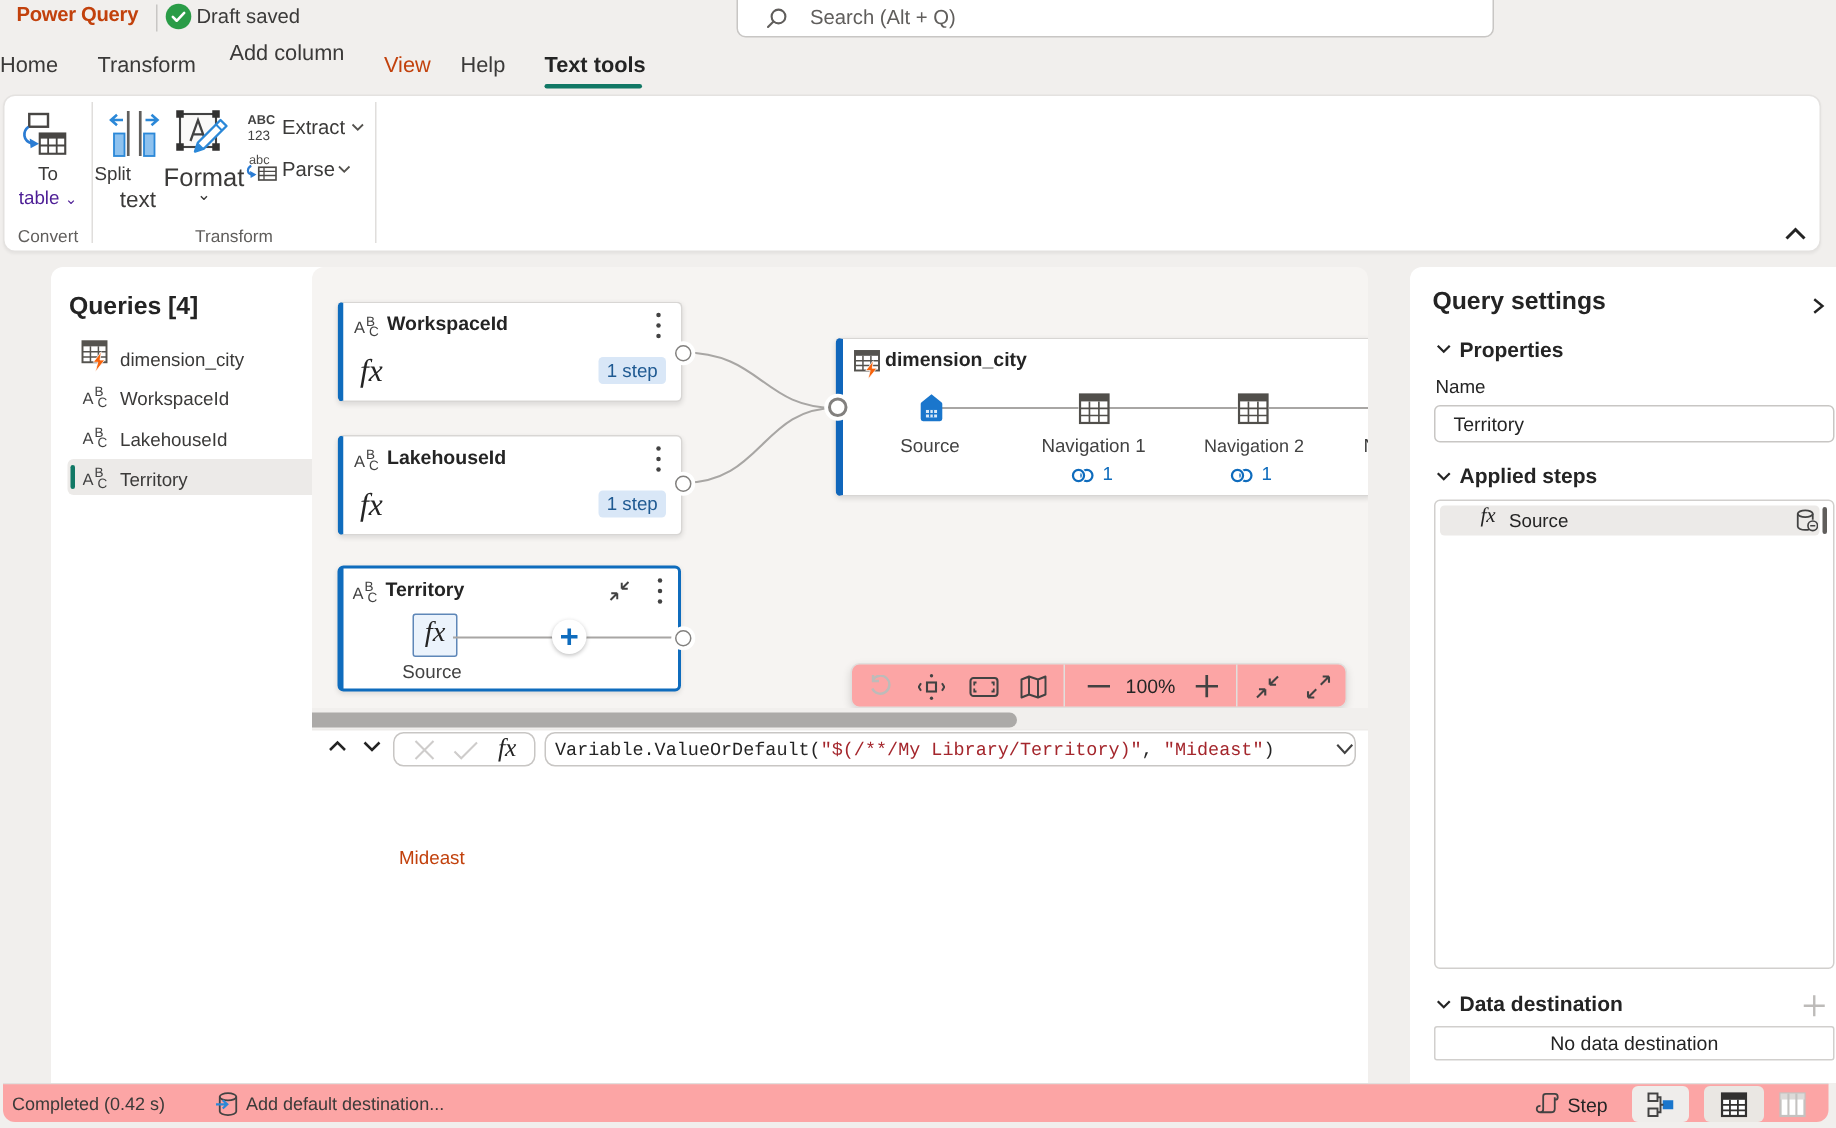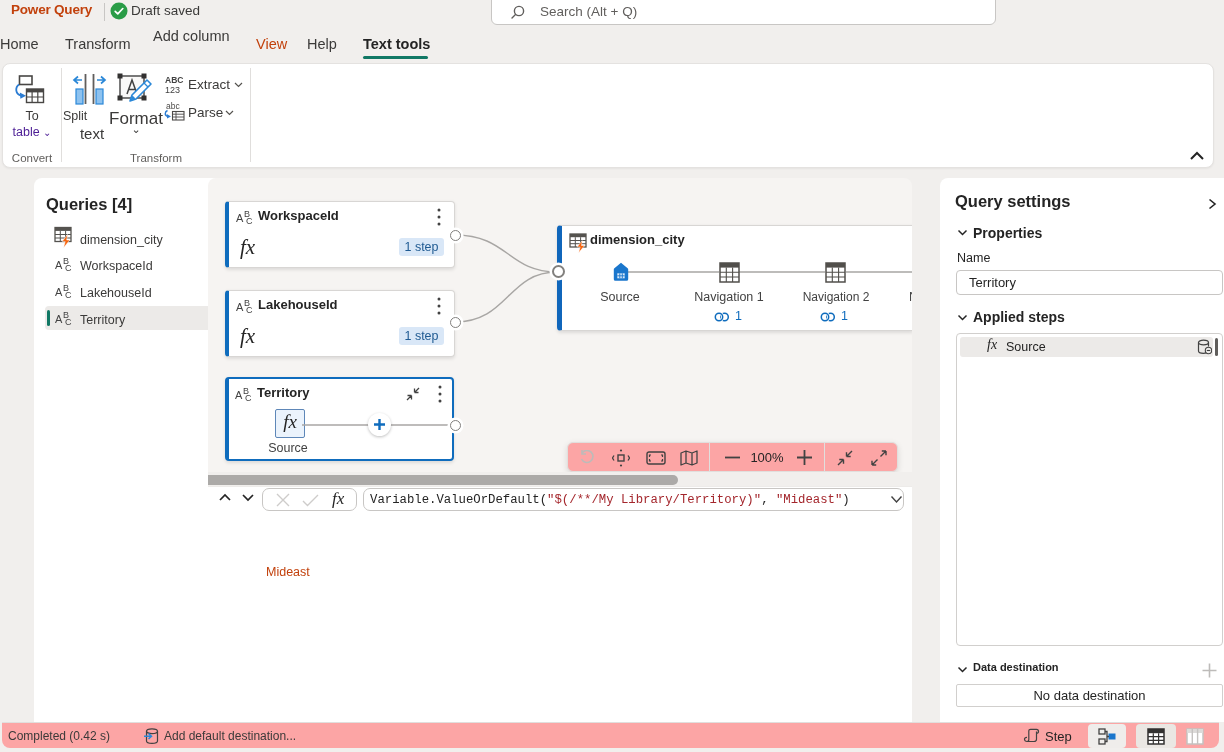--- a/index.html
+++ b/index.html
@@ -371,21 +371,21 @@
       <path d="M9.8 11.5 h3.4" stroke="#424242" stroke-width="1.1"></path>
     </svg>
     <div class="abs" style="left:258px;top:4px;width:3px;height:18px;background:#605e5c;border-radius:2px;"></div>
   </div>
 
   <div class="abs" style="left:17px;top:488px;">
       <svg width="11" height="8" viewBox="0 0 11 8">
         <path d="M1.5 1.5 L5.5 5.5 L9.5 1.5" fill="none" stroke="#242424" stroke-width="1.5"></path>
       </svg>
     </div>
-  <div class="abs" style="left:33px;top:483px;font-size:11px;font-weight:bold;">Data destination</div>
+  <div class="abs" style="left:33px;top:483px;font-size:14px;font-weight:bold;">Data destination</div>
   <svg class="abs" style="left:262px;top:485px;" width="15" height="15" viewBox="0 0 15 15">
       <path d="M7.5 0.5 V14.5 M0.5 7.5 H14.5" stroke="#bdbbb9" stroke-width="1.6"></path>
     </svg>
 
   <div class="abs" style="left:16px;top:506px;width:267px;height:23px;border:1px solid #d1cfcd;border-radius:2px;background:#fff;text-align:center;font-size:13px;line-height:22px;color:#242424;">No data destination</div>
 </div>
 
 <div class="abs" style="left:2px;top:722px;width:1217px;height:26px;background:#fca5a5;border-top:1px solid #e1dfdd;border-radius:0 0 8px 8px;">
   <div class="abs" style="left:6px;top:6px;font-size:12px;color:#3b3a39;">Completed (0.42 s)</div>
   <svg class="abs" style="left:141px;top:5px;" width="16" height="17" viewBox="0 0 16 17">

